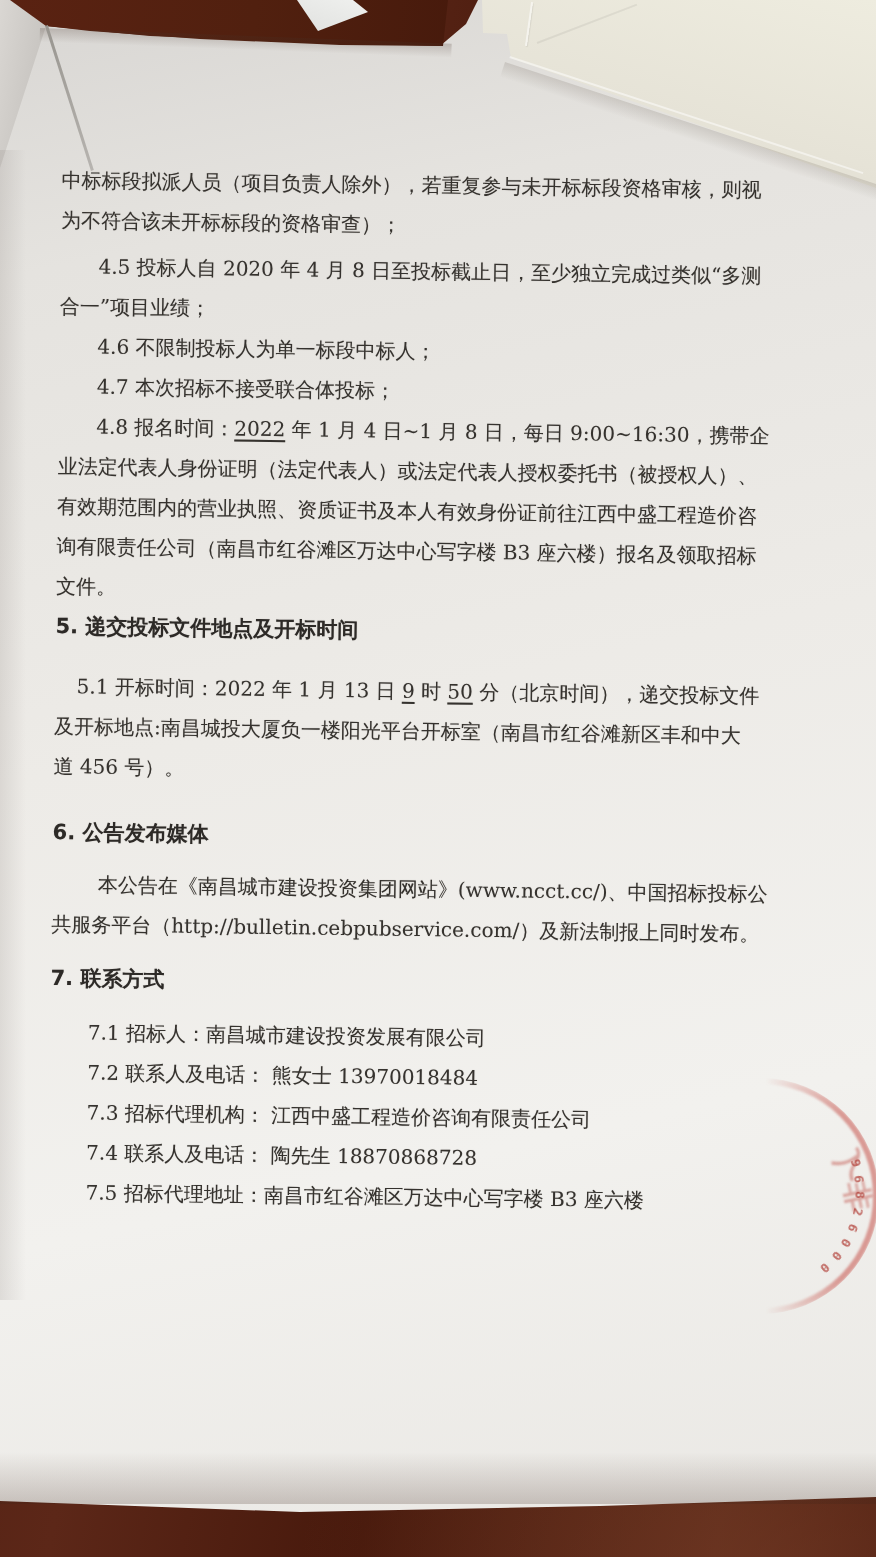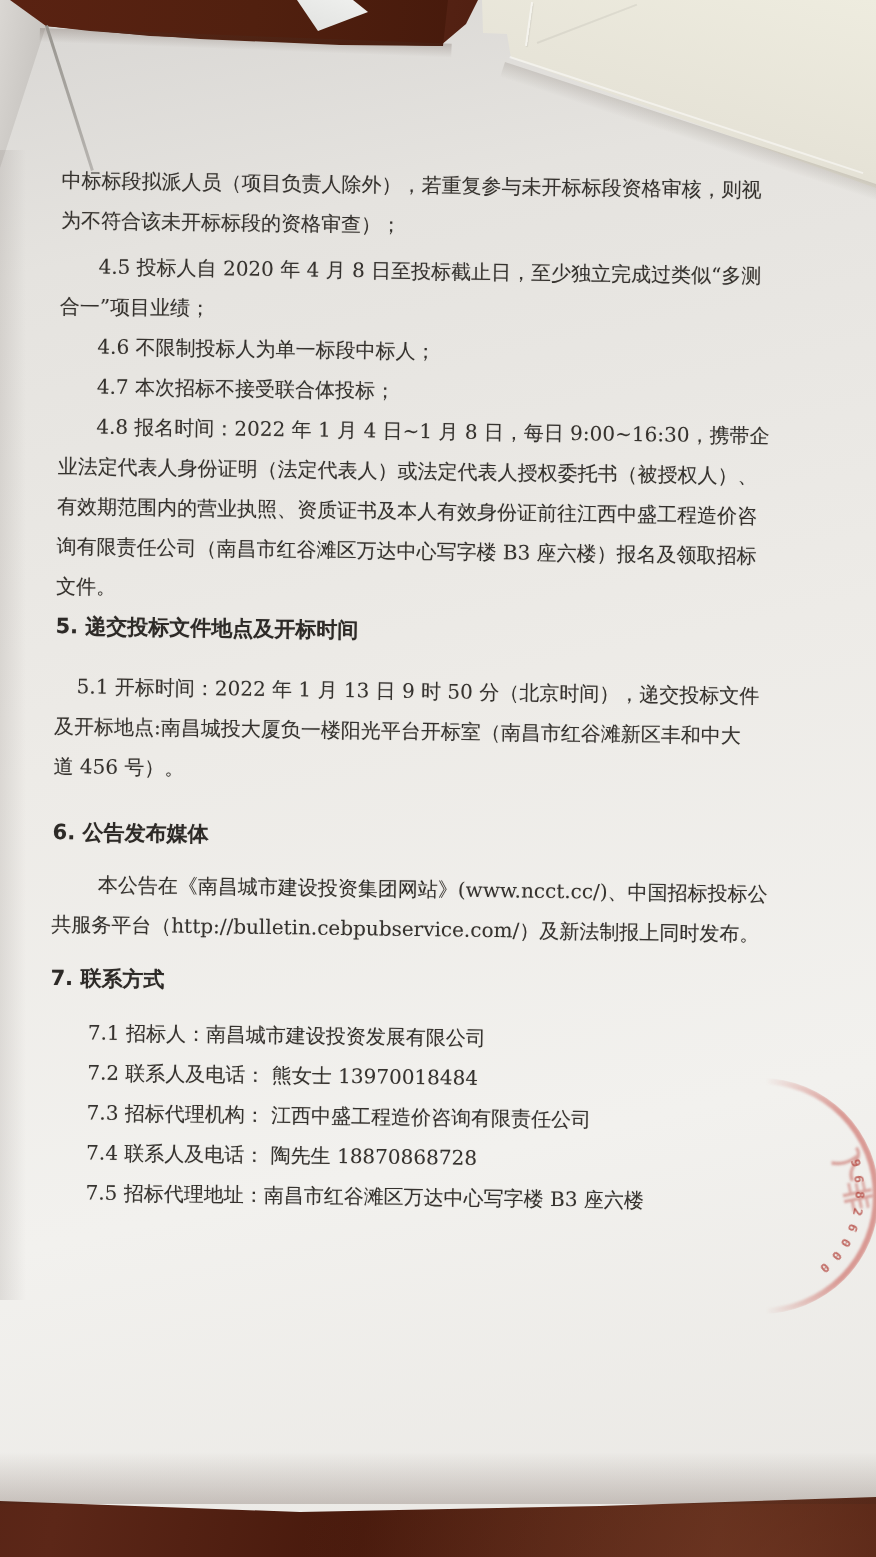--- a/index.html
+++ b/index.html
@@ -58,21 +58,21 @@
   
   .doc-text{position:absolute;left:62px;top:160px;width:720px;
     transform:rotate(.8deg);transform-origin:0 0;
     font-size:20px;color:#35322e;text-shadow:0 0 1px rgba(80,74,66,.3);}
   .line{line-height:40px;white-space:nowrap;}
   .ind{text-indent:38px}
   .ind-sm{text-indent:22px}
   .ind-lg{text-indent:46px}
   .heading{font-family:"DejaVu Sans","Liberation Sans",sans-serif;font-weight:700;
     font-size:21px;color:#2d2a27;}
-  .u{text-underline-offset:4px;}
+  .u{text-decoration:underline;text-underline-offset:4px;}
 
   
   .stamp{position:absolute;left:643px;top:1078px;width:234px;height:234px;}
   .stamp-ring{position:absolute;left:0;top:0;width:224px;height:224px;border-radius:50%;
     border:6px solid rgba(198,84,77,.55);filter:blur(1.1px);
     -webkit-mask-image:linear-gradient(270deg,#000 0%,#000 16%,transparent 48%);
     mask-image:linear-gradient(270deg,#000 0%,#000 16%,transparent 48%);}
   .stamp-char{position:absolute;color:rgba(193,84,76,.5);font-size:30px;font-weight:700;
     font-family:"DejaVu Sans","Liberation Sans",sans-serif;filter:blur(.8px);}
   .stamp-char-1{left:193px;top:64px;transform:rotate(42deg);}

